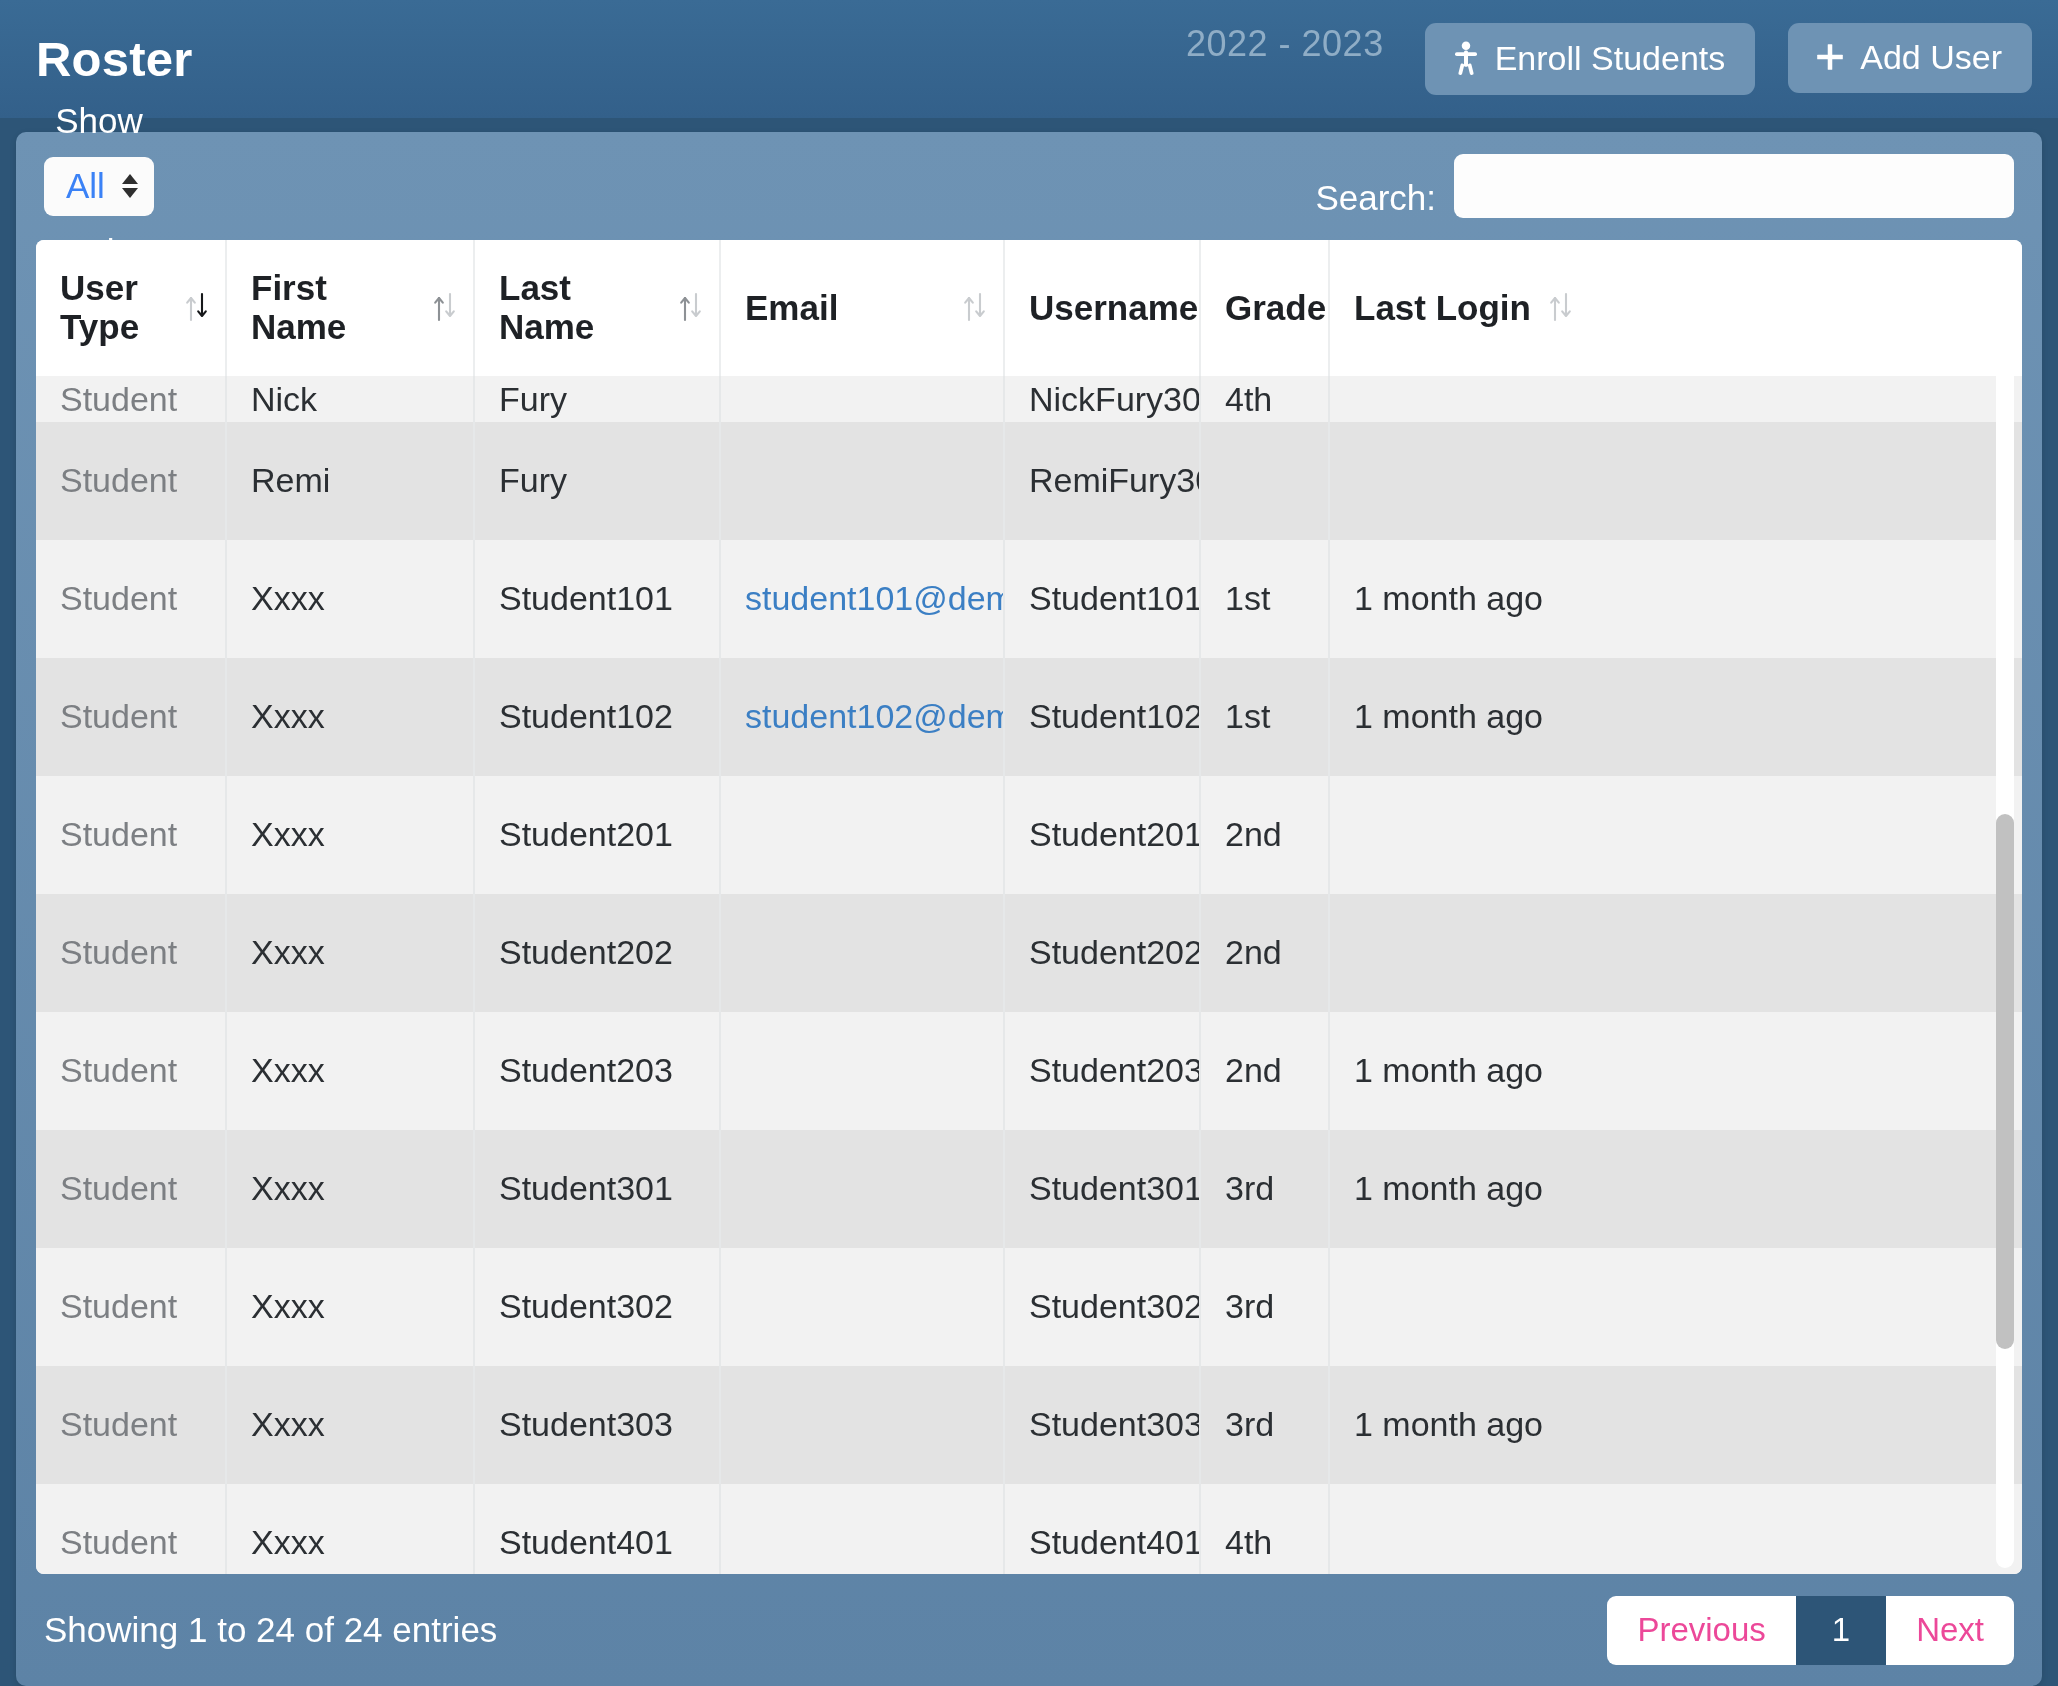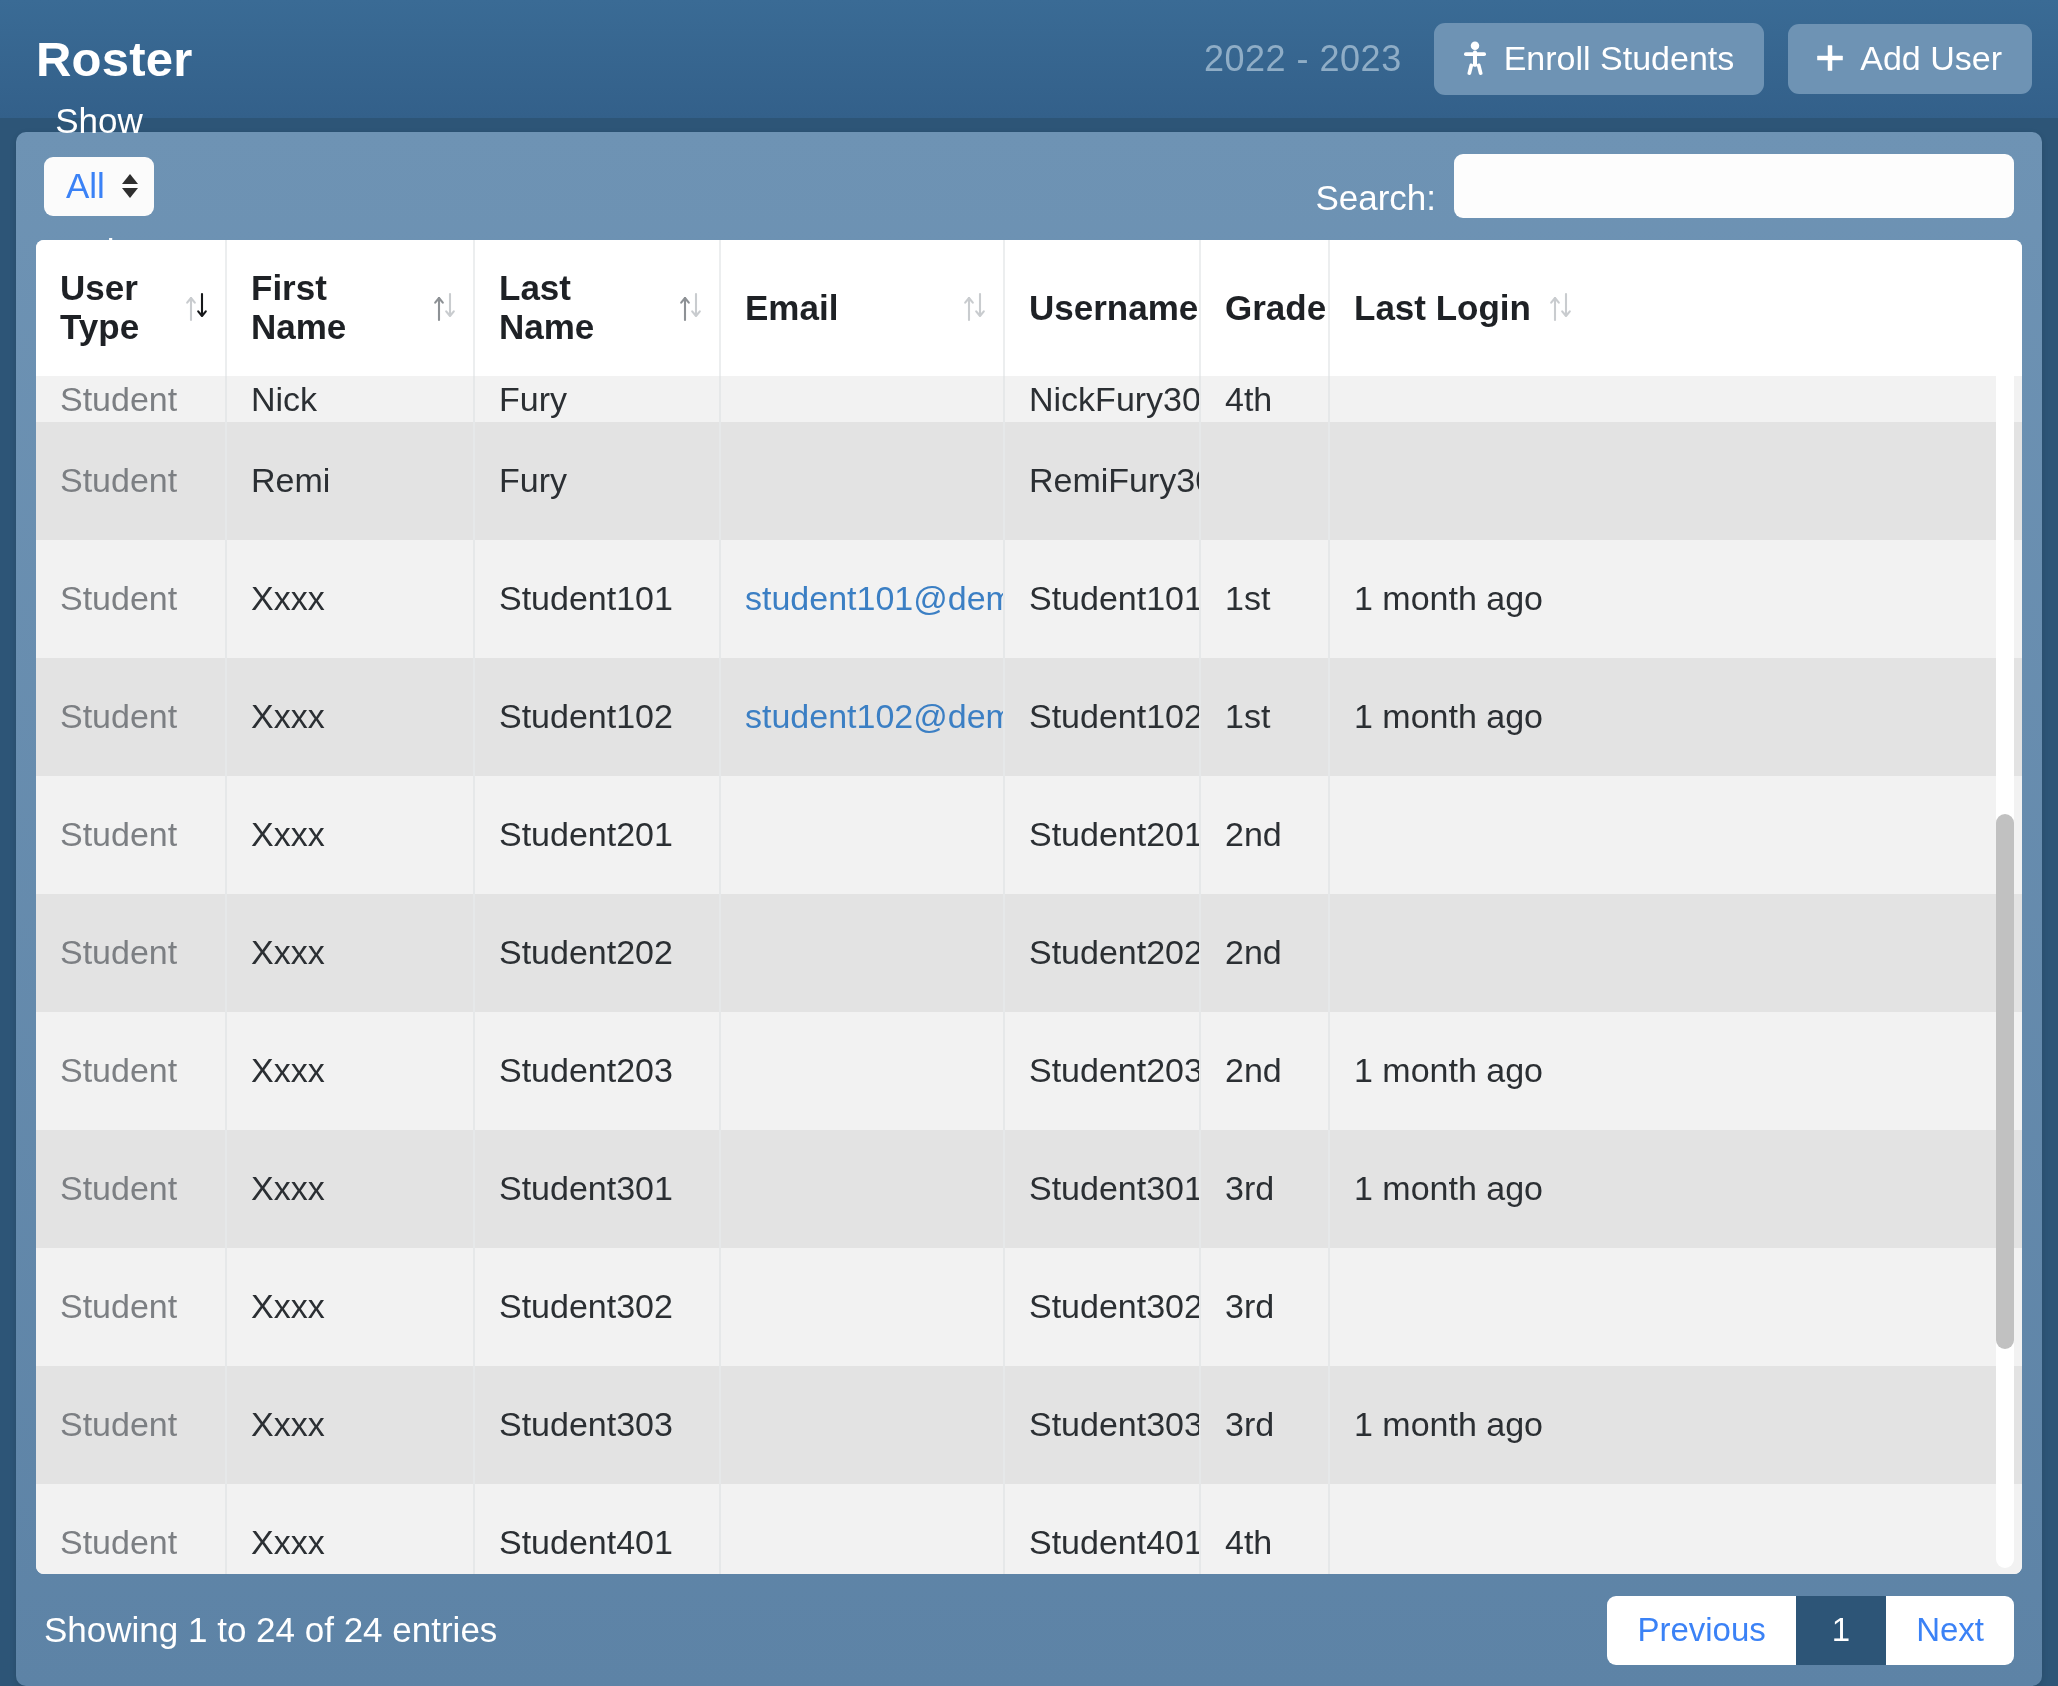--- a/index.html
+++ b/index.html
@@ -29,21 +29,21 @@
   }
   .page-title {
     color: #ffffff;
     font-size: 49px;
     font-weight: 700;
     letter-spacing: 0.2px;
     line-height: 1;
   }
   .topbar-right {
     margin-left: auto;
-    display: flex; align-items: center; gap: 24px;
+    display: flex; align-items: flex-start; gap: 33px;
   }
   .school-year {
     color: #8fadc6;
     font-size: 36px;
     font-weight: 400;
     letter-spacing: 0.5px;
     margin-right: 8px;
   }
   .btn-top {
     display: flex; align-items: center; gap: 14px;
@@ -219,21 +219,21 @@
   .pager {
     margin-left: auto;
     display: flex; align-items: stretch;
     border-radius: 9px; overflow: hidden;
   }
   .pg {
     font-family: "Liberation Sans", sans-serif;
     font-size: 33px;
     padding: 17px 30px 19px 30px;
     background: #ffffff;
-    color: #3b82f6;
+    color: #ec4899;
     border: none; cursor: pointer; line-height: 1;
   }
   .pg.active { background: #2d5577; color: #ffffff; padding-left: 36px; padding-right: 36px; }
 </style>
 </head>
 <body>
 
 <div class="page">
 
   <div class="topbar">

